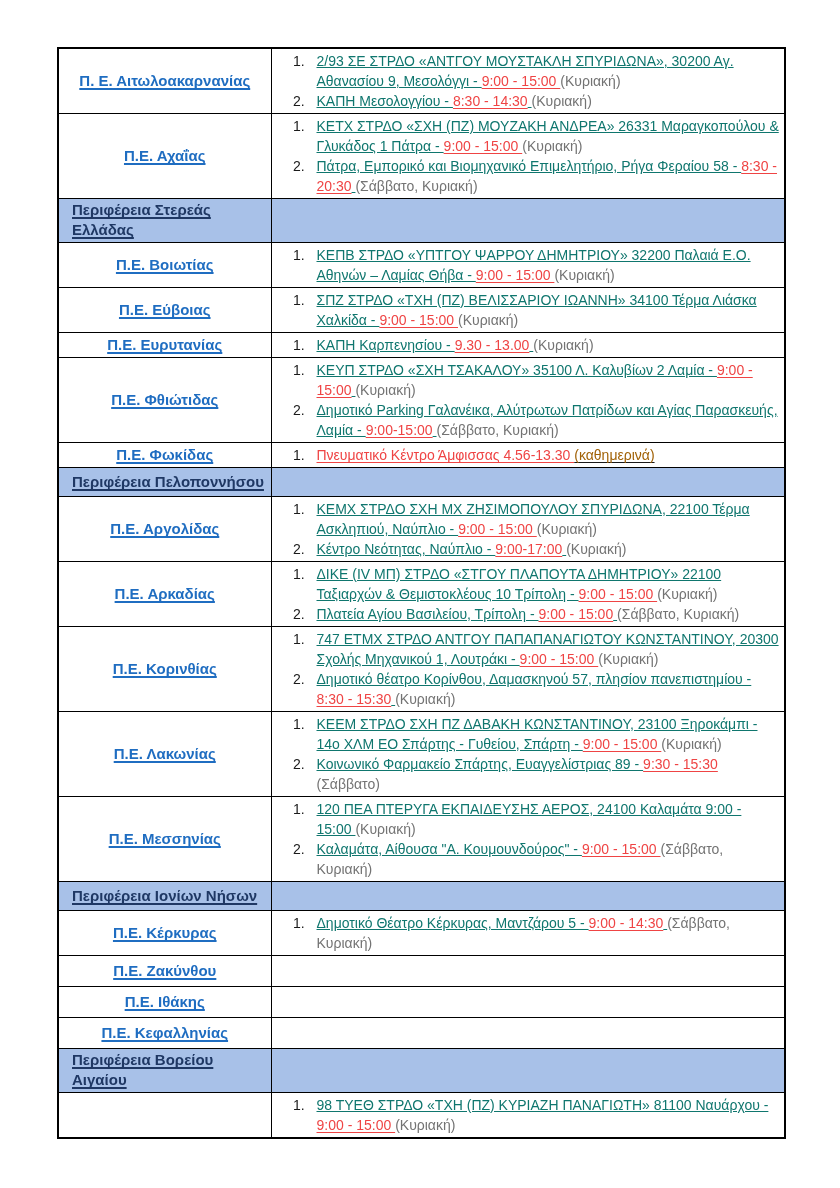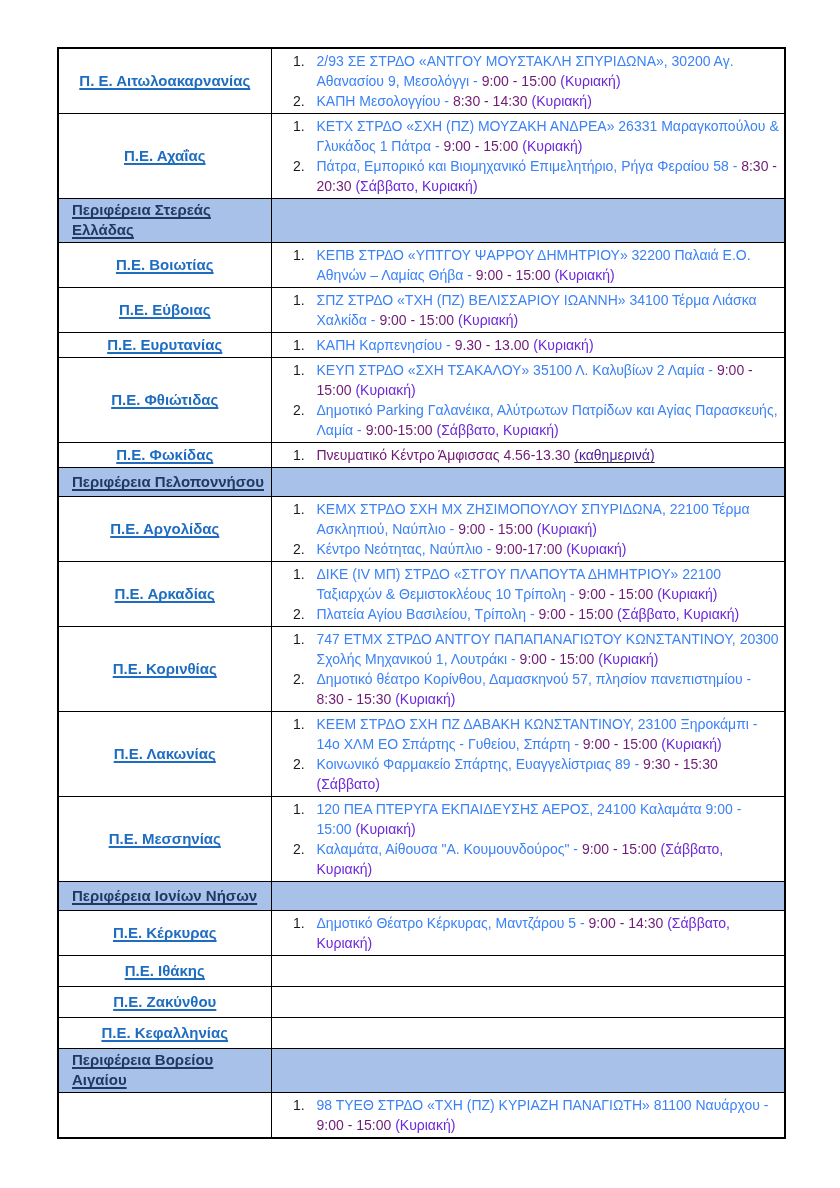--- a/index.html
+++ b/index.html
@@ -69,30 +69,31 @@
     margin: 0;
     padding-left: 37px;
     list-style: decimal;
   }
   ol.loc-list li {
     font-size: 14px;
     line-height: 20px;
     color: #1a1a1a;
     padding-left: 8px;
   }
-  .seg-t  { color: #3b82f6; }
+  .seg-t  { color: #0f766e; text-decoration: underline; }
   .seg-u  {
-    color: #701a75;
+    color: #ef4444;
+    text-decoration: underline;
     text-decoration-thickness: 1.4px;
     text-underline-offset: 2px;
     text-decoration-skip-ink: none;
   }
-  .seg-r  { color: #6d28d9; }
+  .seg-r  { color: #737373; }
   .seg-ru {
-    color: #4c1d95;
+    color: #a16207;
     text-decoration: underline;
     text-decoration-color: #1a1a1a;
     text-decoration-thickness: 1.4px;
     text-underline-offset: 2px;
     text-decoration-skip-ink: none;
   }
 </style>
 </head>
 <body>
 
@@ -221,25 +222,25 @@
         </tr>
         <tr>
           <td class="region-cell"><span class="region-label">Π.Ε. Κέρκυρας</span></td>
           <td class="items-cell">
             <ol class="loc-list">
               <li><span class="seg-t">Δημοτικό Θέατρο Κέρκυρας, Μαντζάρου 5 - </span><span class="seg-u">9:00 - 14:30</span><span class="seg-t"> </span><span class="seg-r">(Σάββατο, Κυριακή)</span></li>
             </ol>
           </td>
         </tr>
         <tr>
+          <td class="region-cell"><span class="region-label">Π.Ε. Ζακύνθου</span></td>
+          <td class="items-cell empty"></td>
+        </tr>
+        <tr>
           <td class="region-cell"><span class="region-label">Π.Ε. Ιθάκης</span></td>
-          <td class="items-cell empty"></td>
-        </tr>
-        <tr>
-          <td class="region-cell"><span class="region-label">Π.Ε. Ζακύνθου</span></td>
           <td class="items-cell empty"></td>
         </tr>
         <tr>
           <td class="region-cell"><span class="region-label">Π.Ε. Κεφαλληνίας</span></td>
           <td class="items-cell empty"></td>
         </tr>
         <tr class="header-row">
           <td class="header-cell"><span class="header-label">Περιφέρεια Βορείου Αιγαίου</span></td>
           <td class="items-cell"></td>
         </tr>

